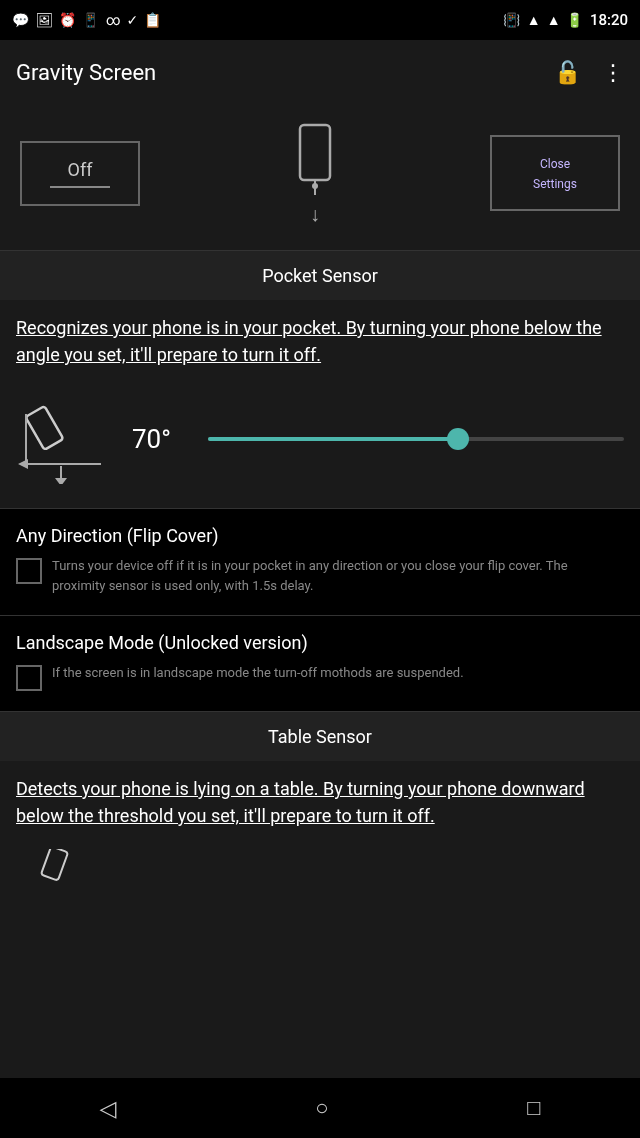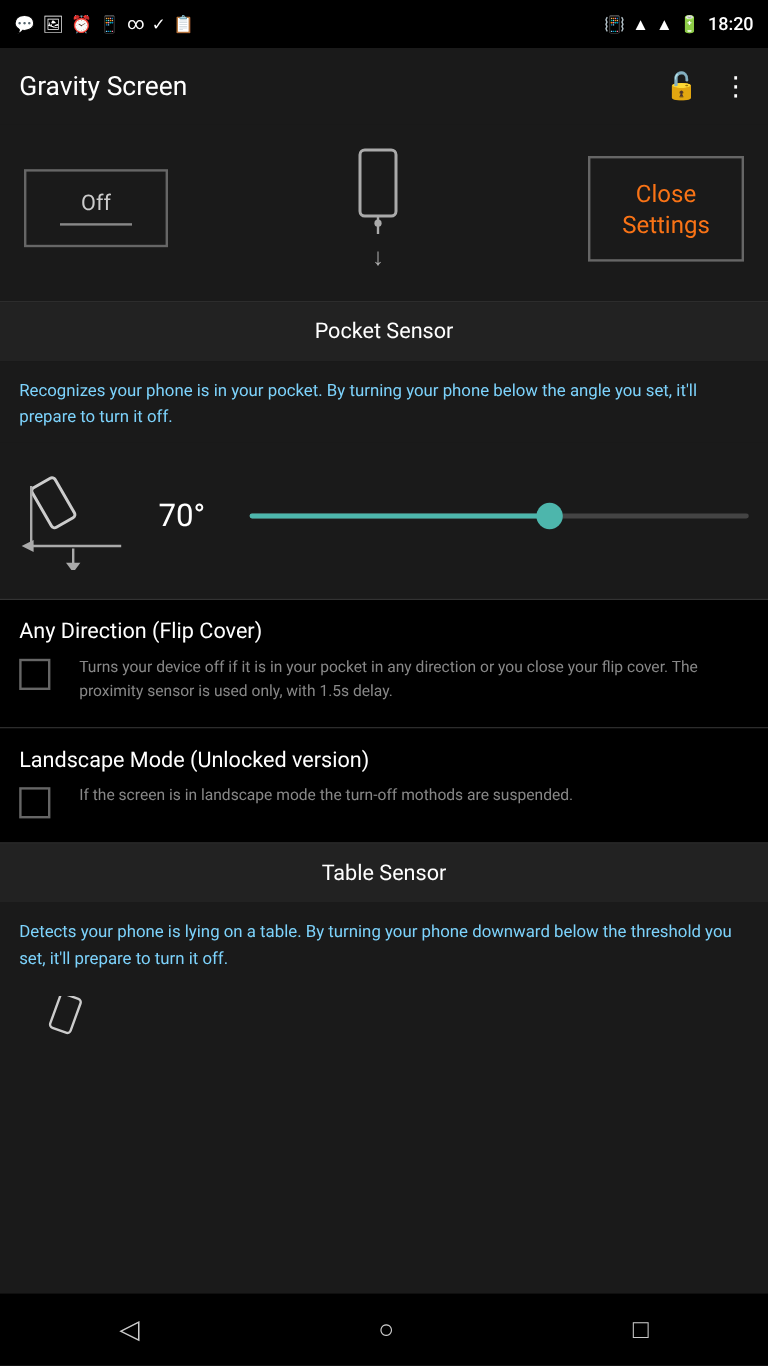--- a/index.html
+++ b/index.html
@@ -117,22 +117,22 @@
     }
 
     .close-settings-button {
       border: 2px solid #666;
       padding: 16px 20px;
       min-width: 130px;
       text-align: center;
       cursor: pointer;
     }
     .close-settings-text {
-      font-size: 20px;
-      color: #f97316;
+      font-size: 12px;
+      color: #c4b5fd;
       line-height: 1.3;
       margin-top: 44px;
     }
 
     
     .divider {
       height: 1px;
       background: #333;
       margin: 0;
     }
@@ -149,23 +149,24 @@
       font-weight: 400;
       margin-top: 24px;
     }
 
     
     .section-content {
       padding: 14px 16px 10px;
       background: #1a1a1a;
     }
     .section-description {
-      font-size: 14px;
-      color: #7dd3fc;
+      font-size: 18px;
+      color: #ffffff;
       line-height: 1.5;
+      text-decoration: underline;
     }
 
     
     .angle-control {
       display: flex;
       align-items: center;
       padding: 16px 16px 24px;
       gap: 16px;
       background: #1a1a1a;
     }
@@ -217,21 +218,21 @@
       background: #000000;
     }
     .option-title {
       font-size: 18px;
       color: #fff;
       margin-bottom: 10px;
     }
     .option-row {
       display: flex;
       align-items: flex-start;
-      gap: 24px;
+      gap: 10px;
       margin-bottom: 12px;
     }
     .checkbox {
       width: 26px;
       height: 26px;
       border: 2px solid #666;
       flex-shrink: 0;
       margin-top: 2px;
       cursor: pointer;
     }

